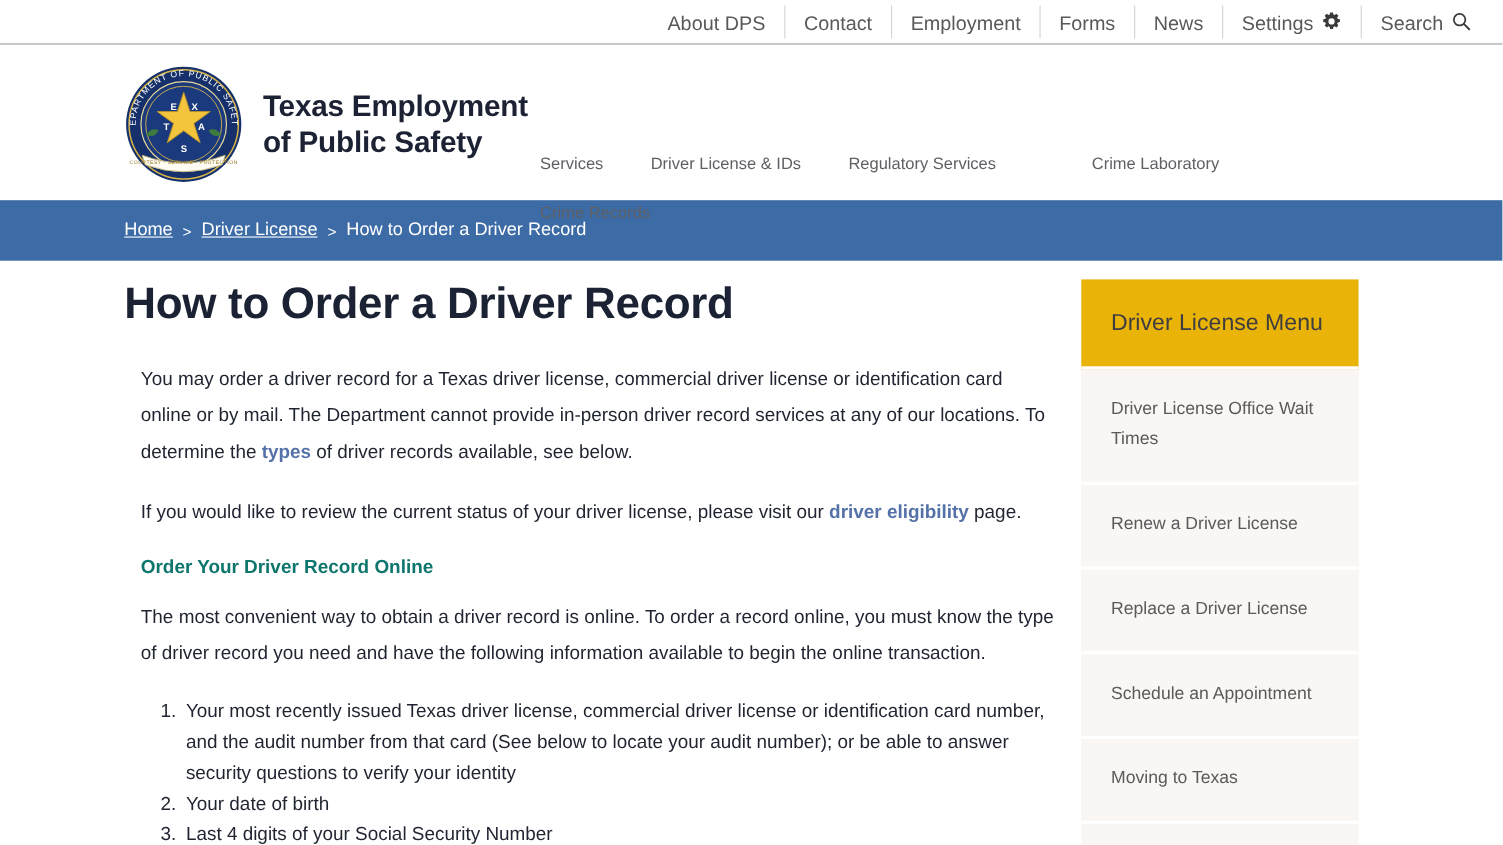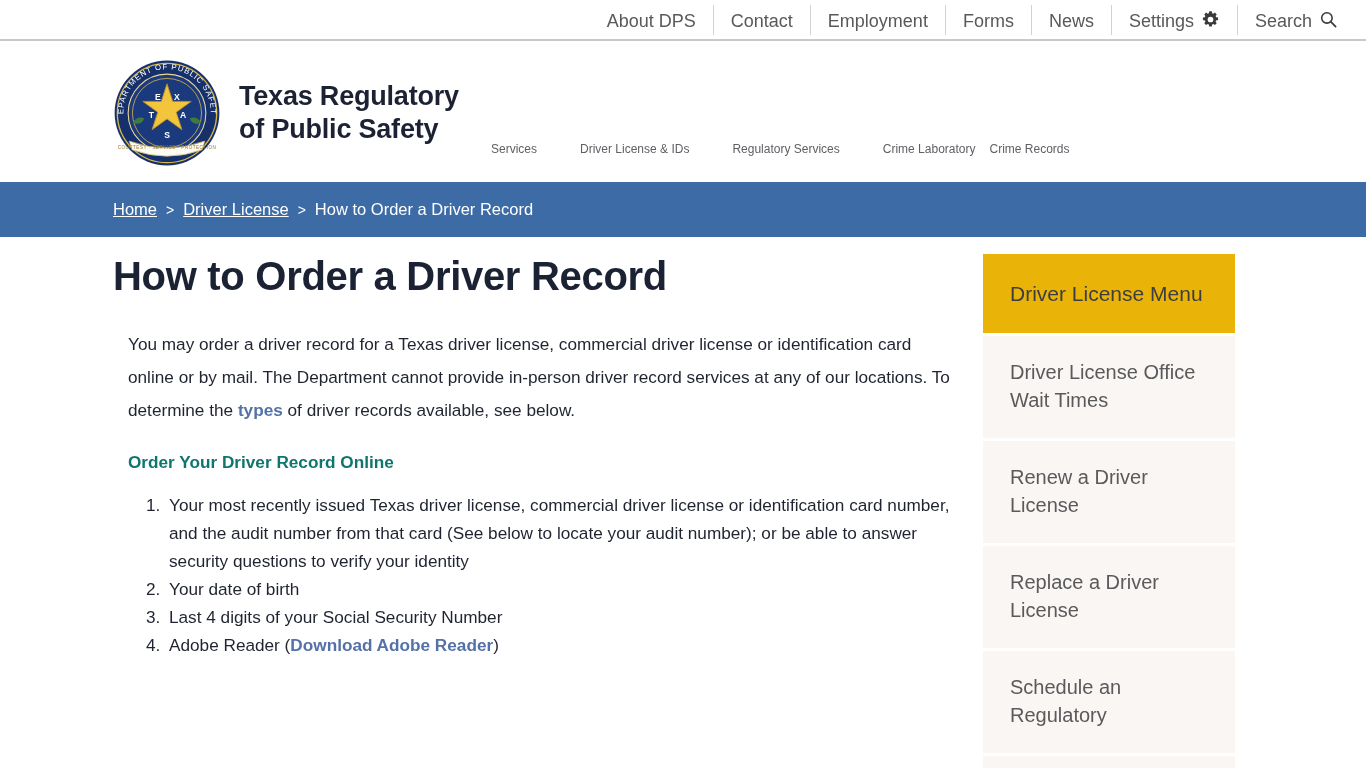--- a/index.html
+++ b/index.html
@@ -74,31 +74,31 @@
 
   .mainnav {
     display: flex;
     flex-wrap: wrap;
     align-content: flex-start;
     padding-top: 78px;
     max-width: 700px;
     row-gap: 0px;
   }
   .mainnav-item {
-    font-size: 12px;
+    font-size: 15px;
     color: #5e6064;
     padding: 0 14px 0 0;
     margin-right: 29px;
     height: 44px;
     display: flex;
     align-items: center;
     white-space: nowrap;
     cursor: pointer;
   }
-  .mainnav-item:nth-child(4) { margin-right: 0; }
+  .mainnav-item:nth-child(4) { margin-right: 0; margin-left: 44px; }
   .mainnav-item:nth-child(5) { margin-left: 0; text-align: center; }
 
   
   .breadcrumb-bar {
     background: #3c6ba6;
     height: 55px;
     display: flex;
     align-items: center;
     padding-left: 113px;
     color: #ffffff;
@@ -172,21 +172,21 @@
   .sidebar-title {
     font-size: 21px;
     color: #3e3e40;
     line-height: 1.22;
     padding: 27px 22px 26px 27px;
     background: #eab308;
     border-bottom: 3px solid #ffffff;
     font-weight: normal;
   }
   .sidebar-item {
-    font-size: 20px;
+    font-size: 16px;
     color: #5a5a5c;
     line-height: 28px;
     padding: 22px 18px 24px 27px;
     background: #f9f6f3;
     border-bottom: 3px solid #ffffff;
     cursor: pointer;
   }
 </style>
 </head>
 <body>
@@ -252,21 +252,21 @@
       <text x="113" y="76" font-size="16" font-weight="bold" fill="#ffffff" font-family="'Liberation Sans',sans-serif">X</text>
       <text x="66" y="110" font-size="16" font-weight="bold" fill="#ffffff" font-family="'Liberation Sans',sans-serif">T</text>
       <text x="124" y="110" font-size="16" font-weight="bold" fill="#ffffff" font-family="'Liberation Sans',sans-serif">A</text>
       <text x="95" y="146" font-size="16" font-weight="bold" fill="#ffffff" font-family="'Liberation Sans',sans-serif">S</text>
       <path d="M30 152 q70 26 140 0 l-5 16 q-65 24 -130 0z" fill="#fdfbf2" stroke="#c9b574" stroke-width="1.4"></path>
       <path d="M38 160 q62 20 124 0" fill="none"></path>
       <text x="100" y="167" font-size="8.5" fill="#9a7b2c" text-anchor="middle" letter-spacing="0.9" font-family="'Liberation Sans',sans-serif">COURTESY · SERVICE · PROTECTION</text>
     </svg>
 
     <div class="brand-name">
-      <div>Texas Regulatory</div>
+      <div>Texas Employment</div>
       <div>of Public Safety</div>
     </div>
   </div>
 
   <nav class="mainnav">
     <div class="mainnav-item">Services</div>
     <div class="mainnav-item">Driver License &amp; IDs</div>
     <div class="mainnav-item">Regulatory Services</div>
     <div class="mainnav-item">Crime Laboratory</div>
     <div class="mainnav-item">Crime Records</div>
@@ -282,35 +282,37 @@
   <span class="crumb-current">How to Order a Driver Record</span>
 </div>
 
 <div class="page">
 
   <div class="content">
     <h1 class="page-title">How to Order a Driver Record</h1>
 
     <p><span>You may order a driver record for a Texas driver license, commercial driver license or identification card online or by mail.  The Department cannot provide in-person driver record services at any of our locations. To determine the </span><a class="inline-link">types</a><span> of driver records available, see below.</span></p>
 
+    <p class="tight"><span>If you would like to review the current status of your driver license, please visit our </span><a class="inline-link">driver eligibility</a><span> page.</span></p>
 
     <h2 class="subhead">Order Your Driver Record Online</h2>
 
+    <p>The most convenient way to obtain a driver record is online.  To order a record online, you must know the type of driver record you need and have the following information available to begin the online transaction.</p>
 
     <ol class="numlist">
       <li>Your most recently issued Texas driver license, commercial driver license or identification card number, and the audit number from that card (See below to locate your audit number); or be able to answer security questions to verify your identity</li>
       <li>Your date of birth</li>
       <li>Last 4 digits of your Social Security Number</li>
       <li><span>Adobe Reader (</span><a class="inline-link">Download Adobe Reader</a><span>)</span></li>
 
     </ol>
   </div>
 
   <aside class="sidebar">
     <div class="sidebar-title">Driver License Menu</div>
     <div class="sidebar-item">Driver License Office Wait Times</div>
     <div class="sidebar-item">Renew a Driver License</div>
     <div class="sidebar-item">Replace a Driver License</div>
-    <div class="sidebar-item">Schedule an Regulatory</div>
+    <div class="sidebar-item">Schedule an Appointment</div>
     <div class="sidebar-item">Moving to Texas</div>
   </aside>
 
 </div>
 
 </body></html>

